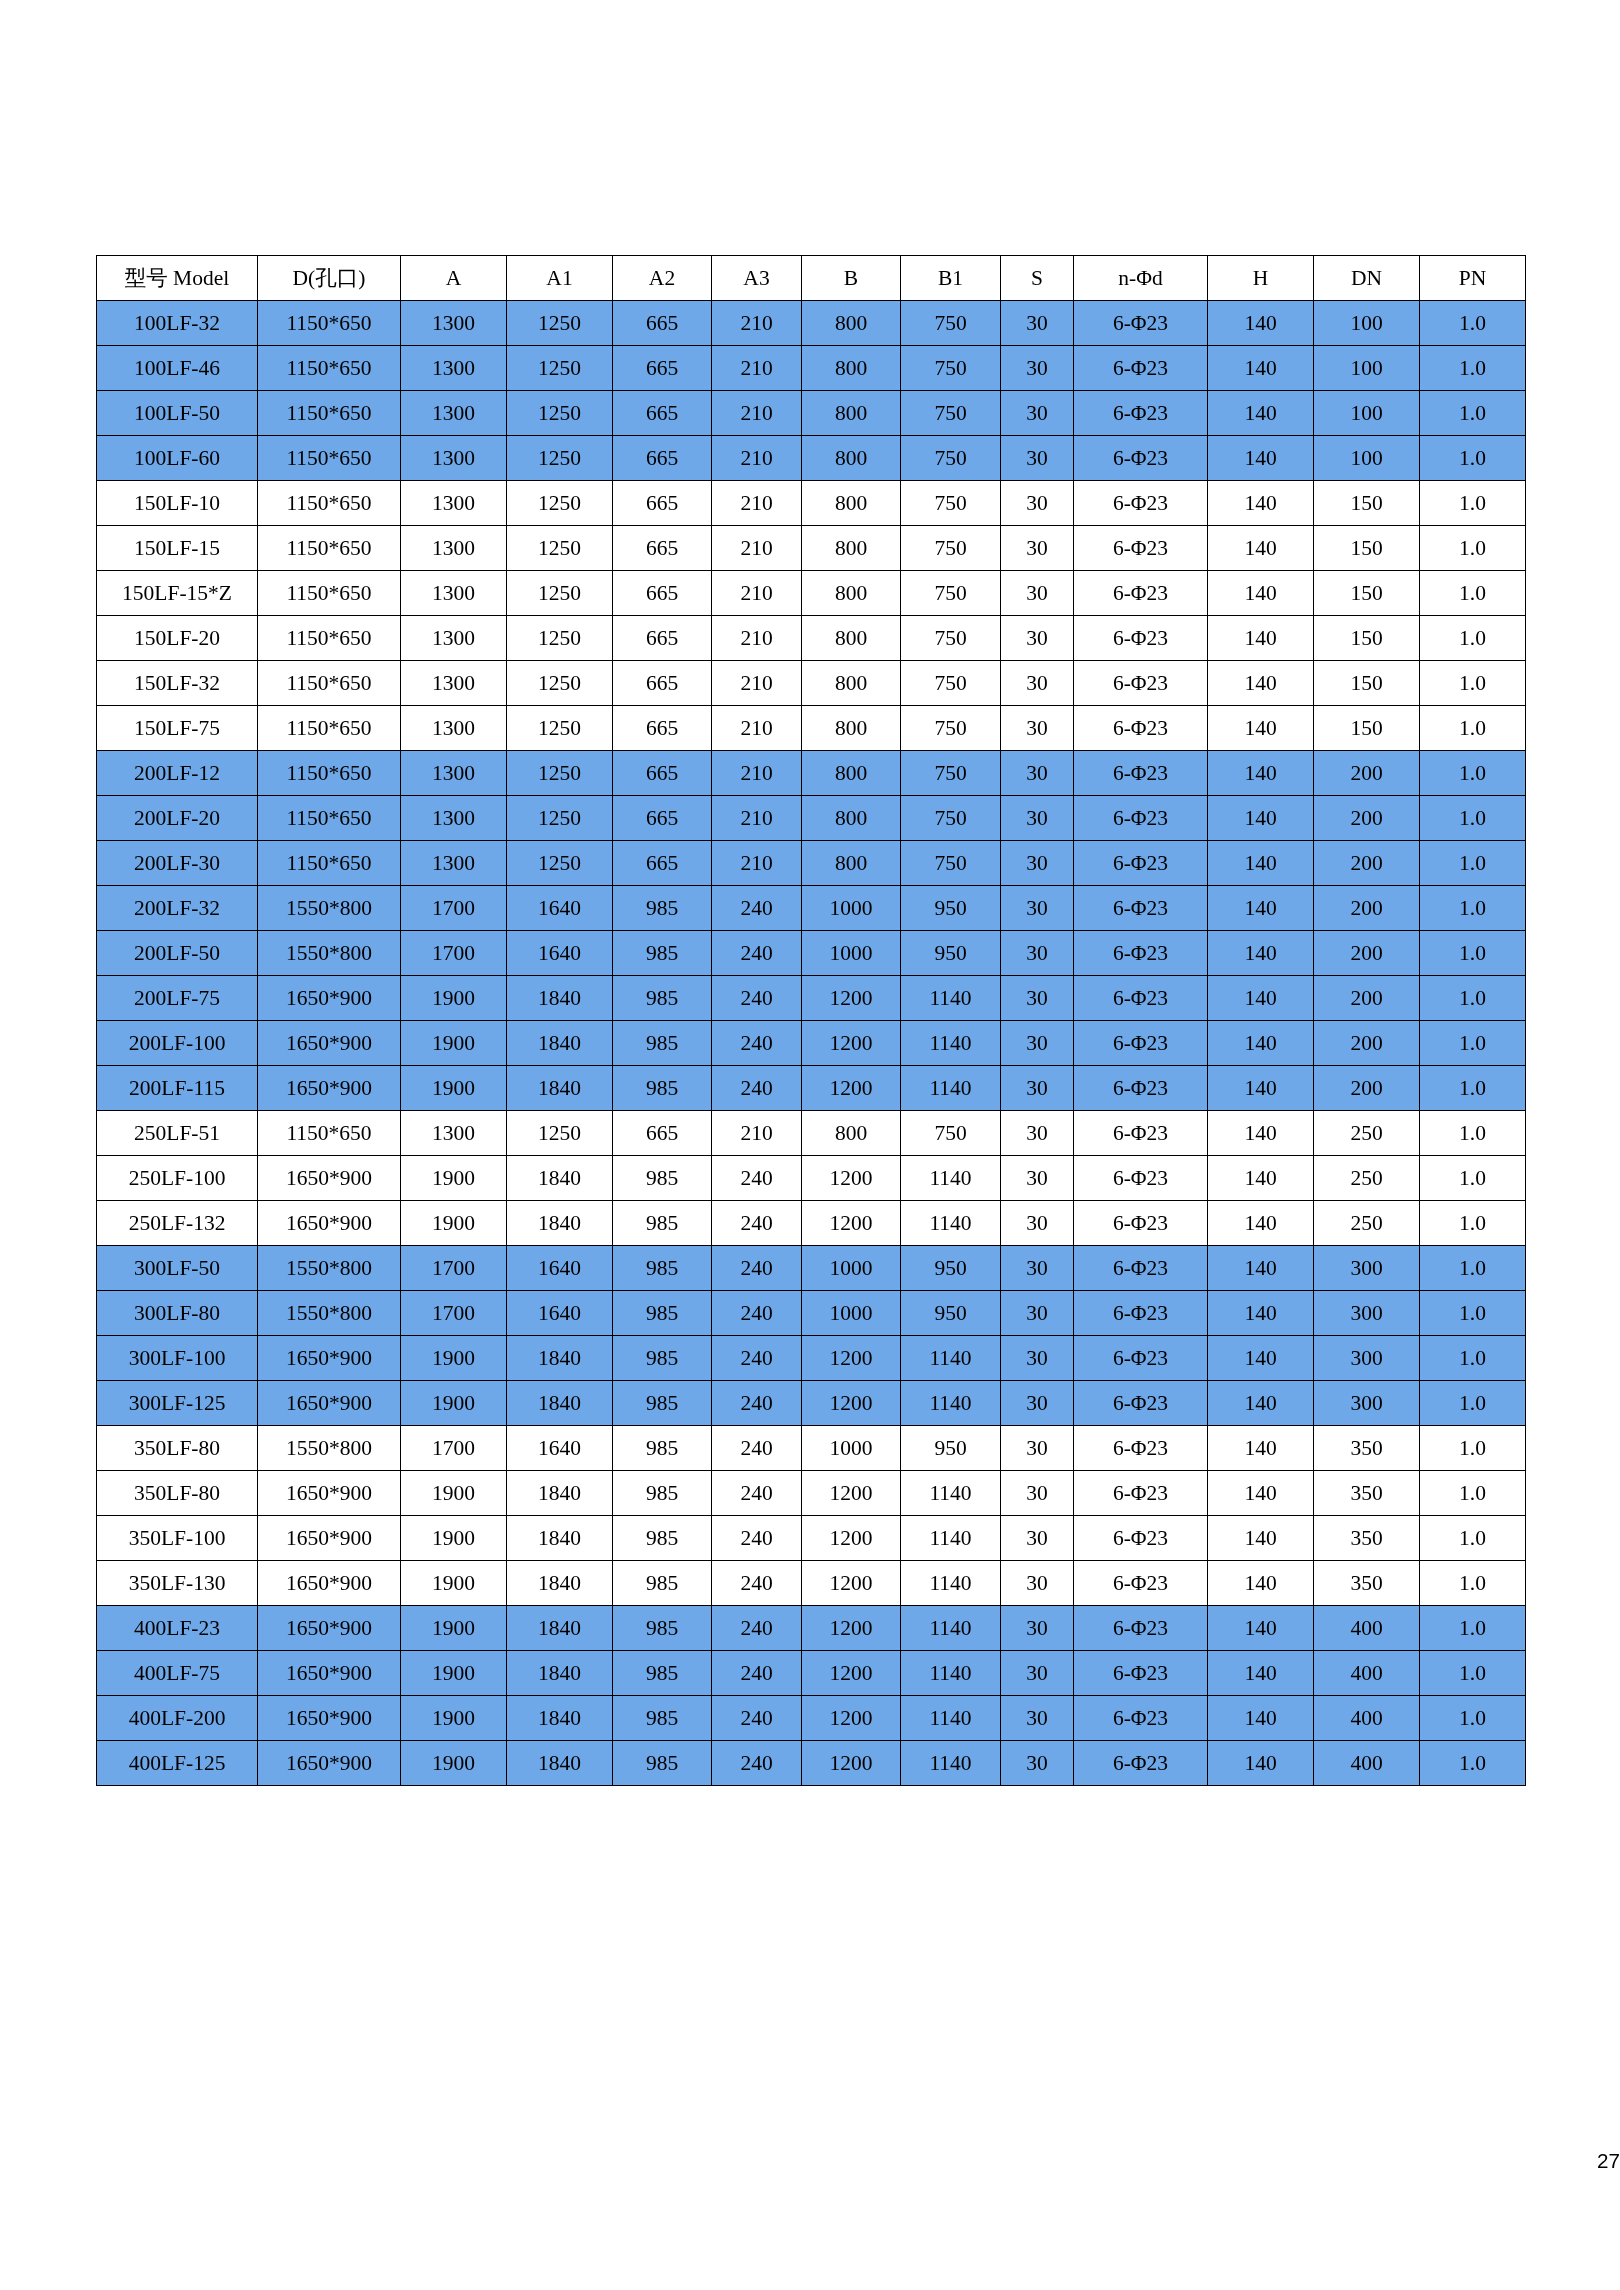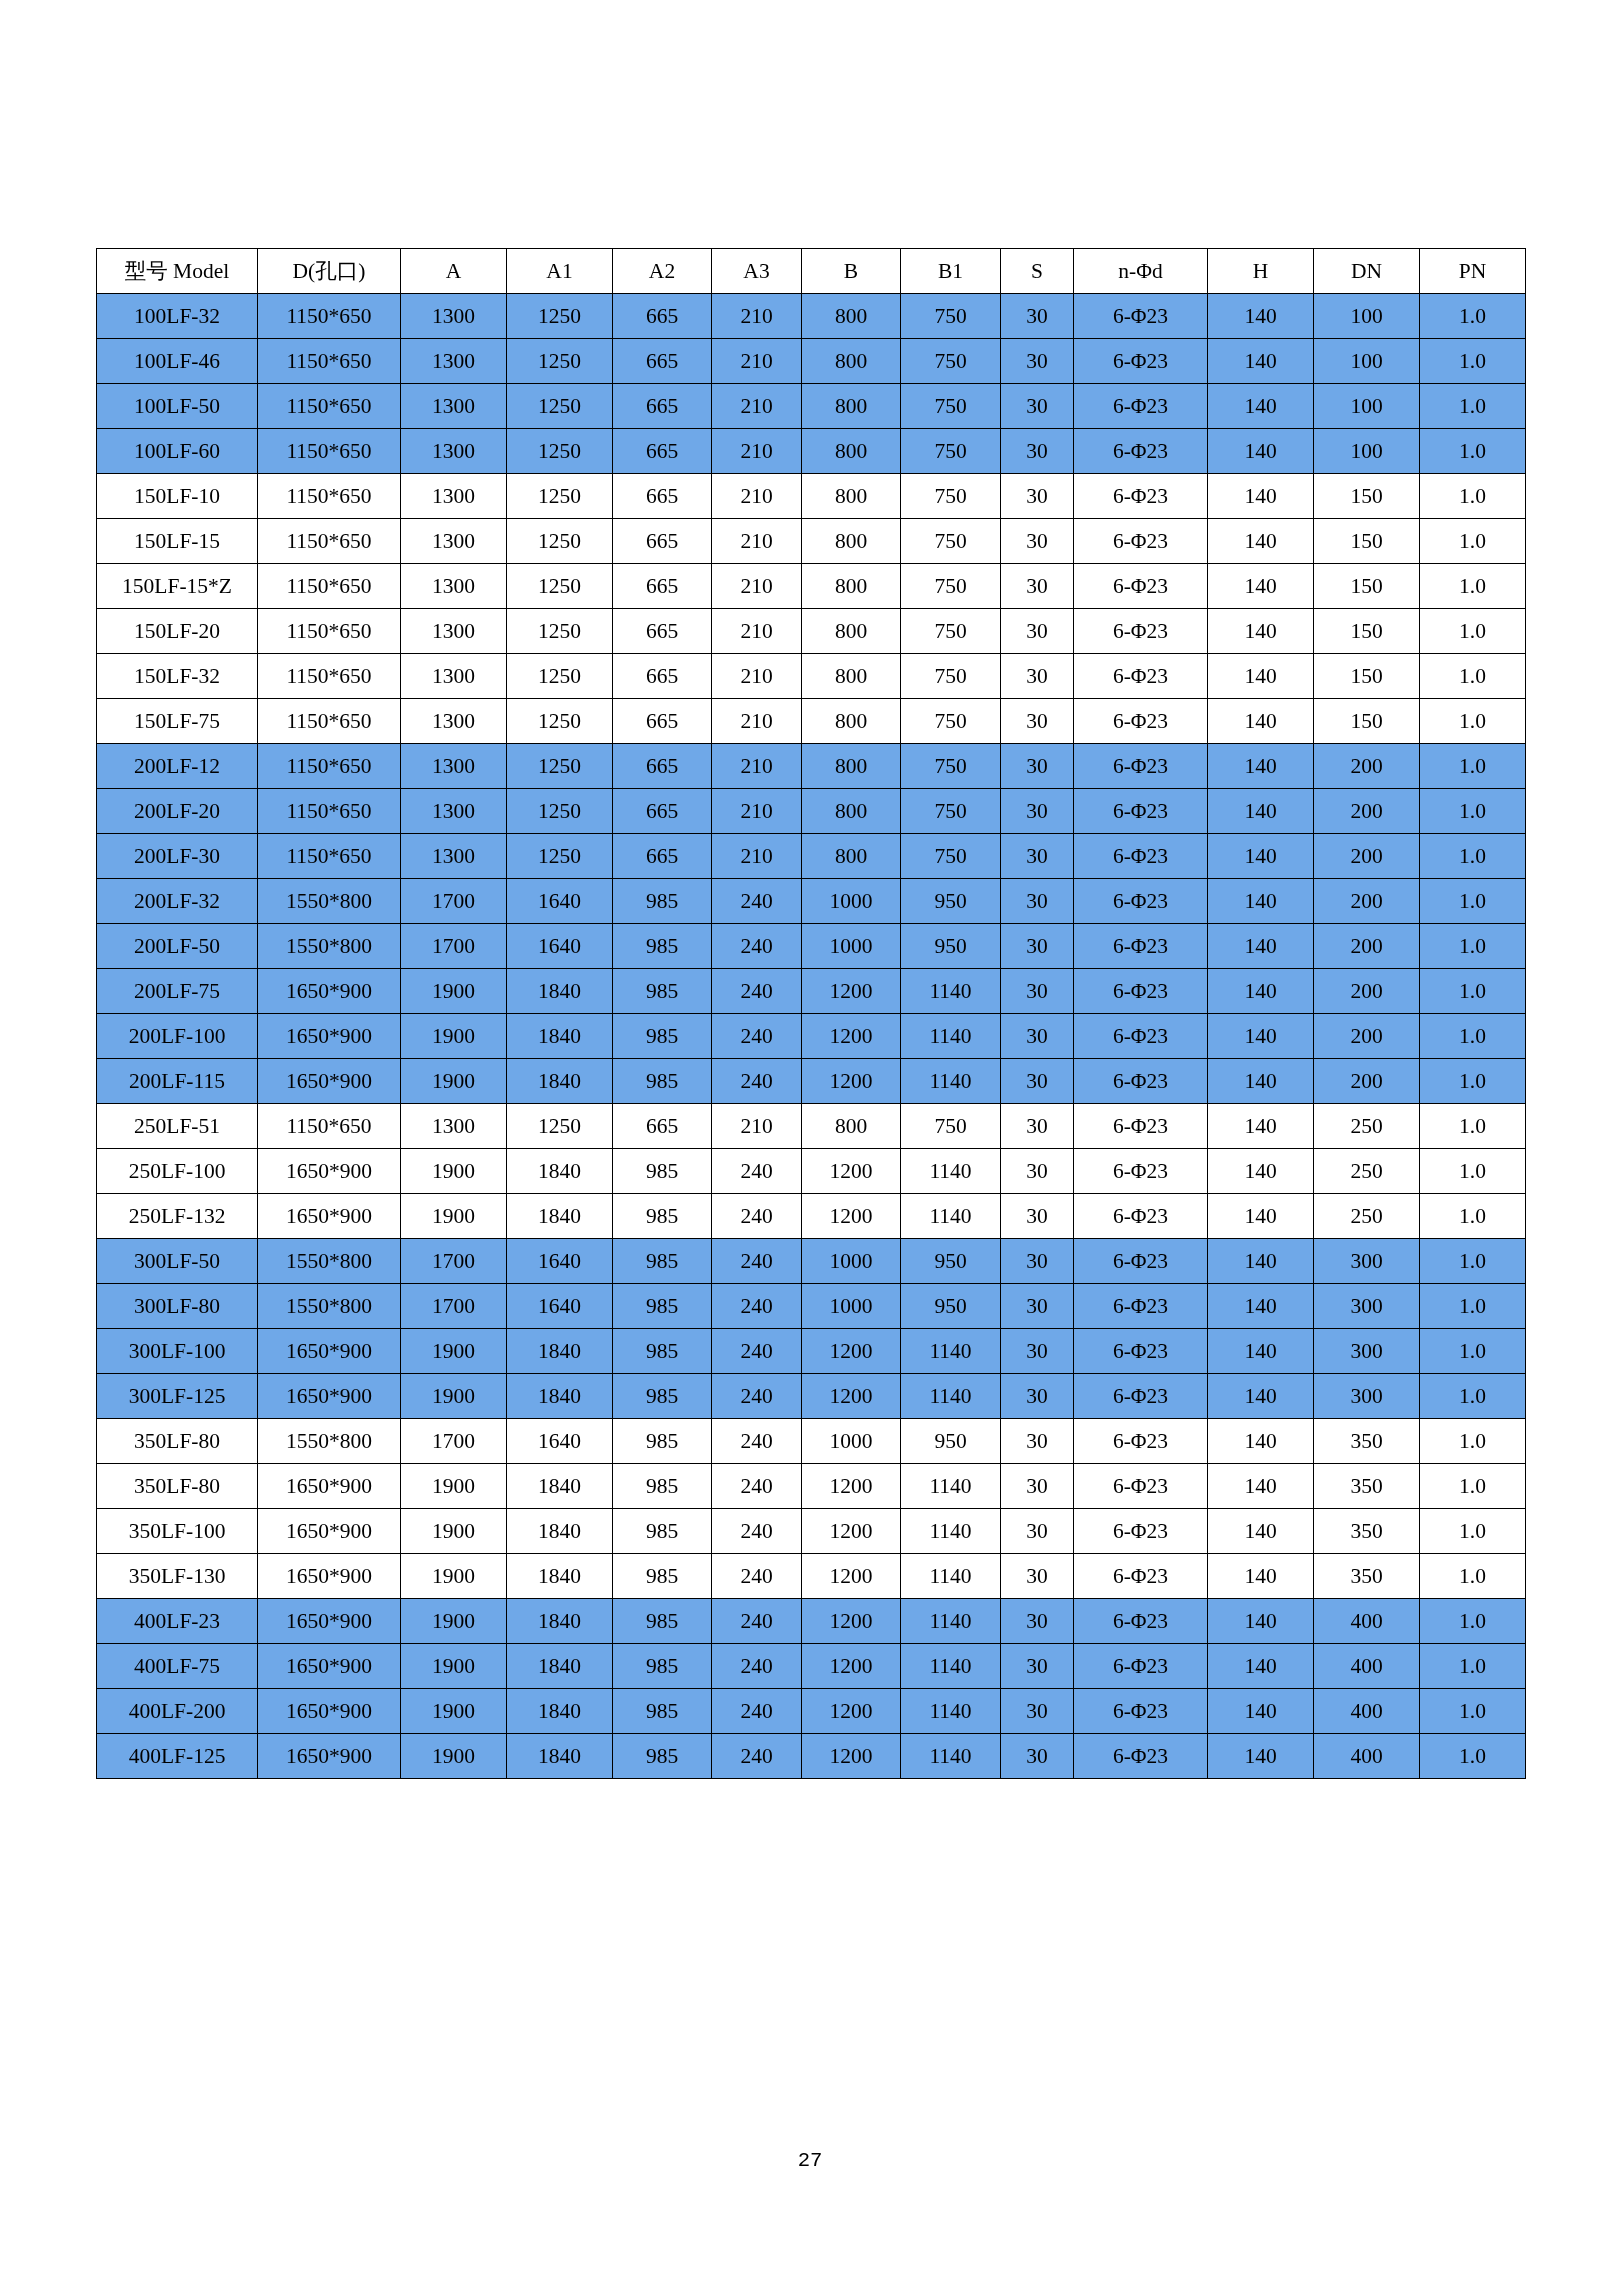--- a/index.html
+++ b/index.html
@@ -16,21 +16,21 @@
   .page {
     position: absolute;
     top: 0; left: 0;
     width: 1620px;
     height: 2291px;
     background: #ffffff;
   }
   .table-wrap {
     position: absolute;
     left: 96px;
-    top: 248px;
+    top: 255px;
     width: 1428px;
   }
   table.spec {
     border-collapse: collapse;
     width: 1428px;
     table-layout: fixed;
   }
   table.spec td, table.spec th {
     border: 0.9px solid #000000;
     text-align: center;
@@ -67,23 +67,23 @@
   col.c9 { width: 134px; }
   col.c10 { width: 106px; }
   col.c11 { width: 106px; }
   col.c12 { width: 106px; }
 
   .page-number {
     position: absolute;
     left: 0;
     top: 2149px;
     width: 1620px;
-    text-align: center;
+    text-align: right;
     font-size: 20.6px;
-    font-family: Liberation Mono, monospace;
+    font-family: Liberation Sans, sans-serif;
     color: #000000;
   }
 </style>
 </head>
 <body>
 
 <div class="page">
 
   <div class="table-wrap">
     <table class="spec">

